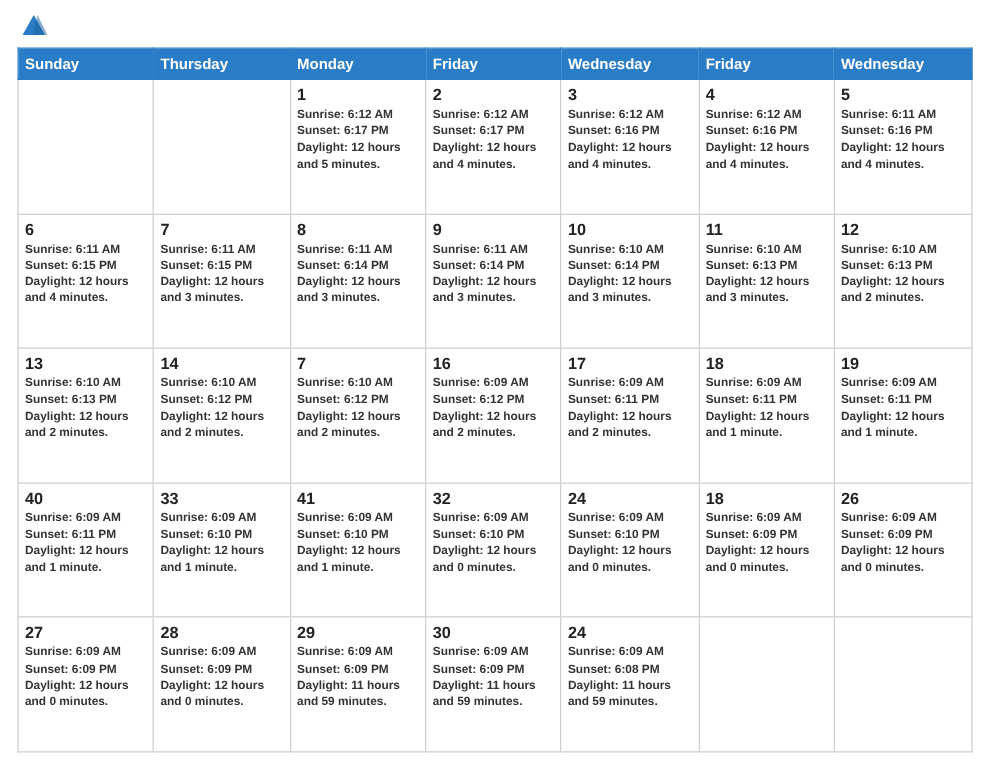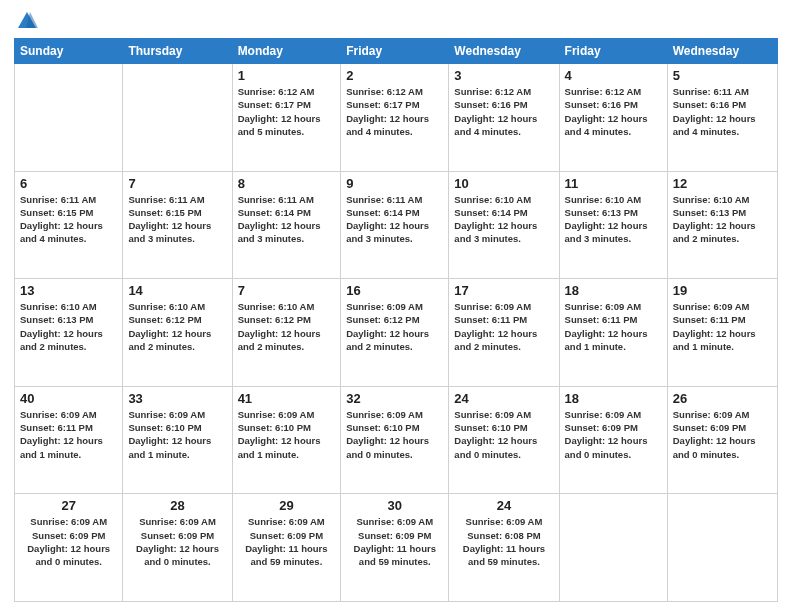--- a/index.html
+++ b/index.html
@@ -94,21 +94,20 @@
       font-size: 9.5px;
       color: #333;
       line-height: 1.4;
       font-weight: bold;
     }
     .empty-cell {
       background: #f8f8f8;
     }
     tr:last-child td {
       border-bottom: 1px solid #d0d0d0;
-      text-align: center;
     }
   </style>
 </head>
 <body>
 
 <div class="page">
   <div class="header">
     <div class="logo">
       <div style="display:flex; flex-direction:column; line-height:1.15;">
         <span style="display:flex; align-items:center; gap:2px;">

